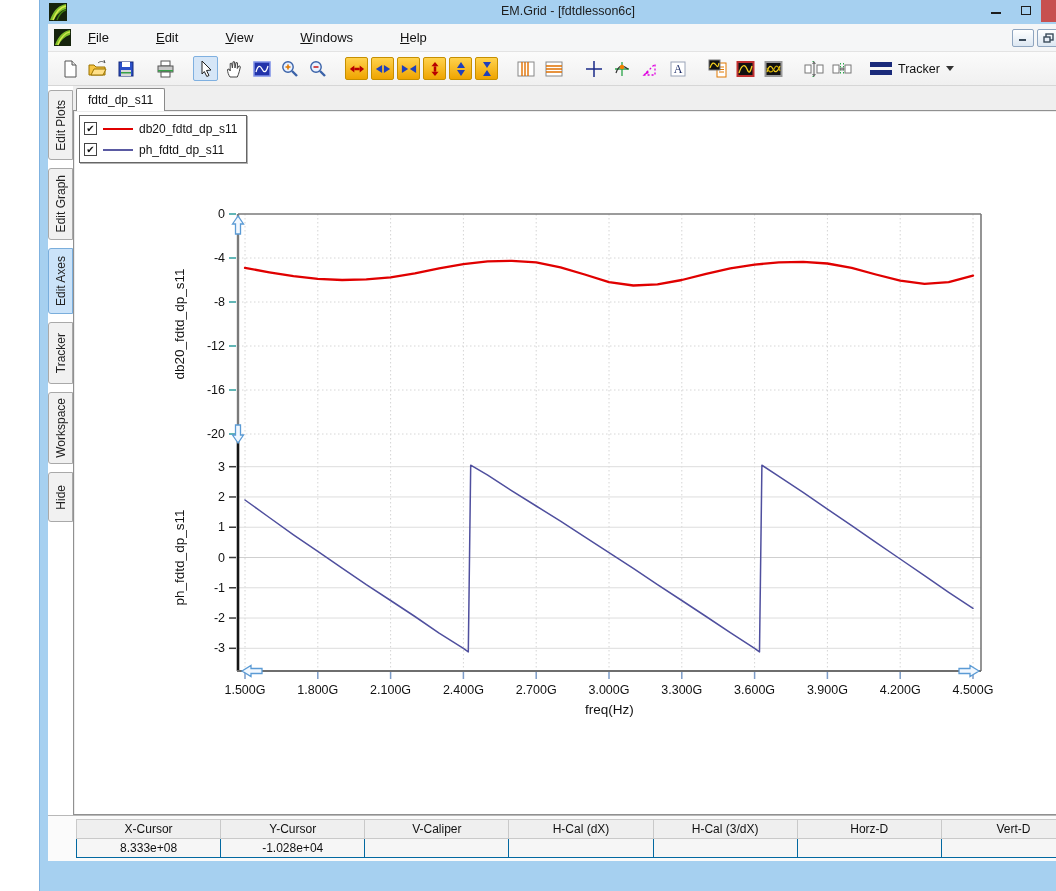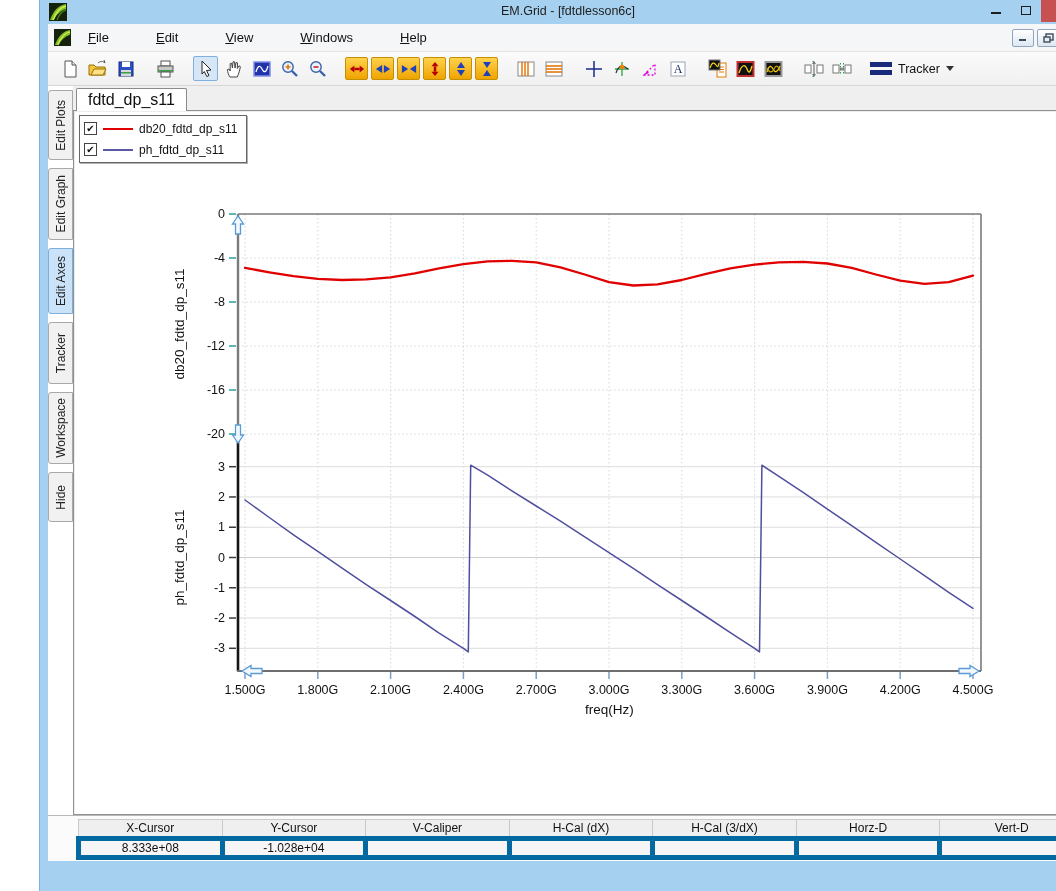--- a/index.html
+++ b/index.html
@@ -41,36 +41,36 @@
 
   
   .side-tabs { position:absolute; left:8px; top:90px; width:25px; display:flex; flex-direction:column; gap:8px; }
   .side-tab { width:25px; background:#F1F1F1; border:1px solid #A9A9A9; border-radius:3px 0 0 3px; display:flex; align-items:center; justify-content:center; }
   .side-tab.active { background:#CBE3F9; border-color:#7AAEDC; }
   .side-tab span { writing-mode:vertical-rl; transform:rotate(180deg); font-size:12px; color:#222; }
 
   
   .content { position:absolute; left:33px; top:86px; width:1011px; height:729px; background:#fff; }
   .tabrow { position:absolute; left:0; top:0; right:0; height:24px; background:#EFEFEF; }
-  .doc-tab { position:absolute; left:3px; top:2px; height:23px; padding:8px 11px; background:#fff; border:1px solid #8A8A8A; border-bottom:none; border-radius:2px 2px 0 0; font-size:16px; display:flex; align-items:center; z-index:2; color:#111; }
+  .doc-tab { position:absolute; left:3px; top:2px; height:23px; padding:8px 11px; background:#fff; border:1px solid #8A8A8A; border-bottom:none; border-radius:2px 2px 0 0; font-size:12px; display:flex; align-items:center; z-index:2; color:#111; }
   .chart-panel { position:absolute; left:0; top:24px; right:0; bottom:0; background:#fff; border:1px solid #909090; box-shadow:inset 1px 1px 0 #ECECEC; }
   #chart { position:absolute; left:0; top:0; cursor:crosshair; }
   #chart text { font-family:"Liberation Sans",sans-serif; fill:#111; }
 
   .legend { position:absolute; left:5px; top:4px; background:#fff; border:1px solid #666; box-shadow:1px 1px 0 rgba(0,0,0,.3); padding:3px 8px 3px 4px; display:flex; flex-direction:column; gap:2px; z-index:3; }
   .legend-row { display:flex; align-items:center; gap:6px; height:19px; }
   .cbx { width:13px; height:13px; border:1px solid #444; background:#fff; font-size:10px; line-height:11px; text-align:center; color:#111; }
   .legend-line { width:30px; height:0; border-top:2px solid #000; }
   .legend-label { font-size:12px; color:#111; }
 
   
   .statusarea { position:absolute; left:8px; top:815px; width:1040px; height:46px; background:#FBFBFB; border-top:1px solid #B8B8B8; }
   .status-table { border-collapse:collapse; table-layout:fixed; width:1010px; margin:3px 0 0 28px; font-size:12px; }
   .status-table th { font-weight:normal; background:#EFEFEF; border:1px solid #C9C9C9; height:19px; text-align:center; color:#111; }
-  .status-table td { background:#F6F6F6; border:5px solid #0369a1; height:19px; text-align:center; color:#111; }
+  .status-table td { background:#F6F6F6; border:1px solid #0369a1; height:19px; text-align:center; color:#111; }
 
   .grip { position:absolute; right:6px; bottom:6px; }
 </style>
 </head>
 <body>
 
 <div class="window">
 
   <div class="titlebar">
     <svg class="app-icon" viewBox="0 0 18 18">

